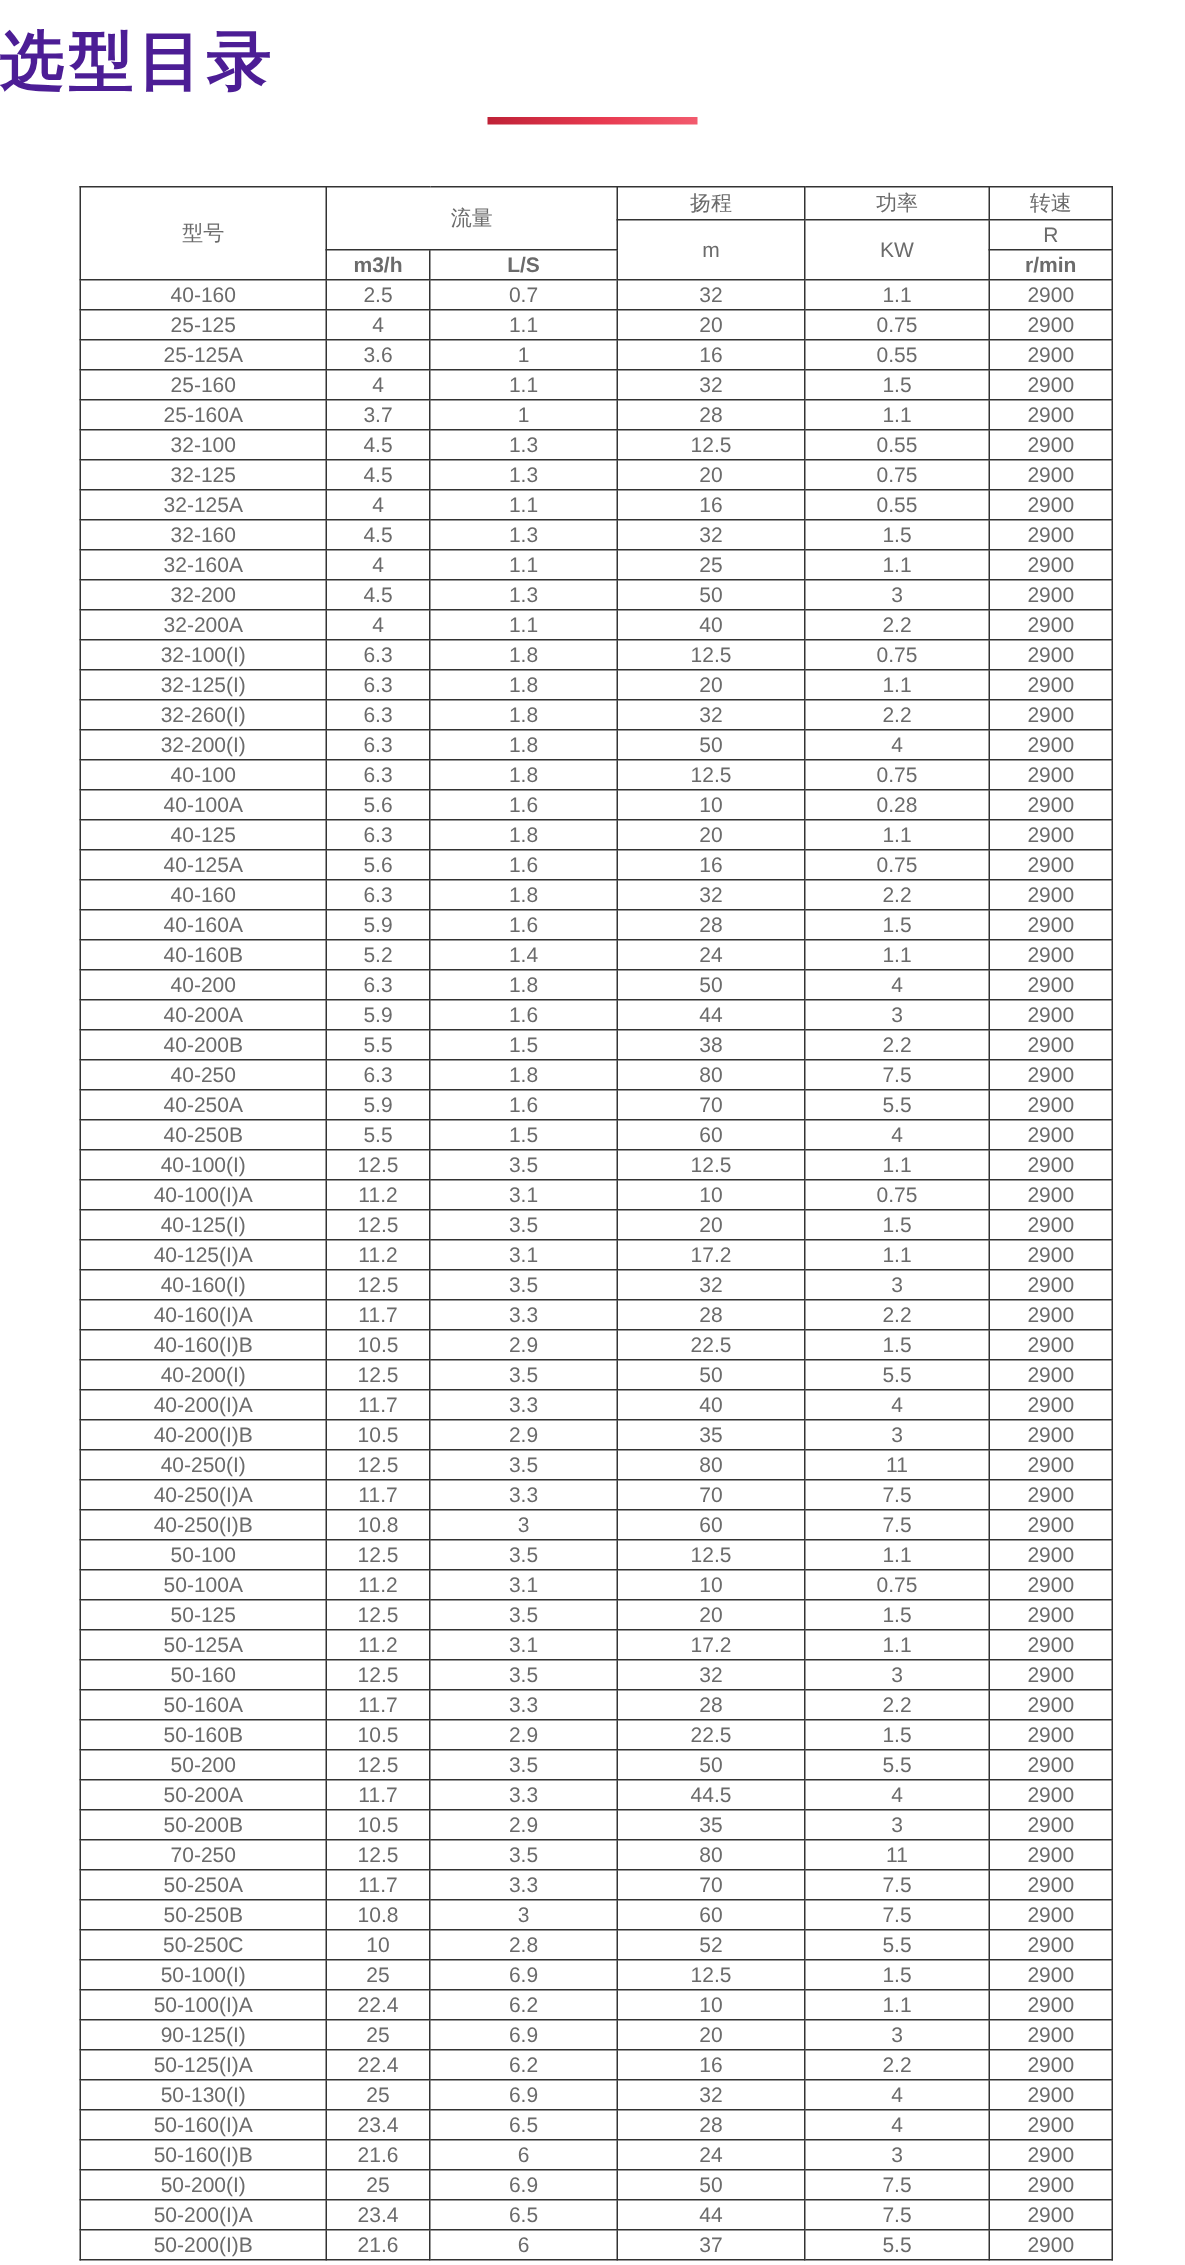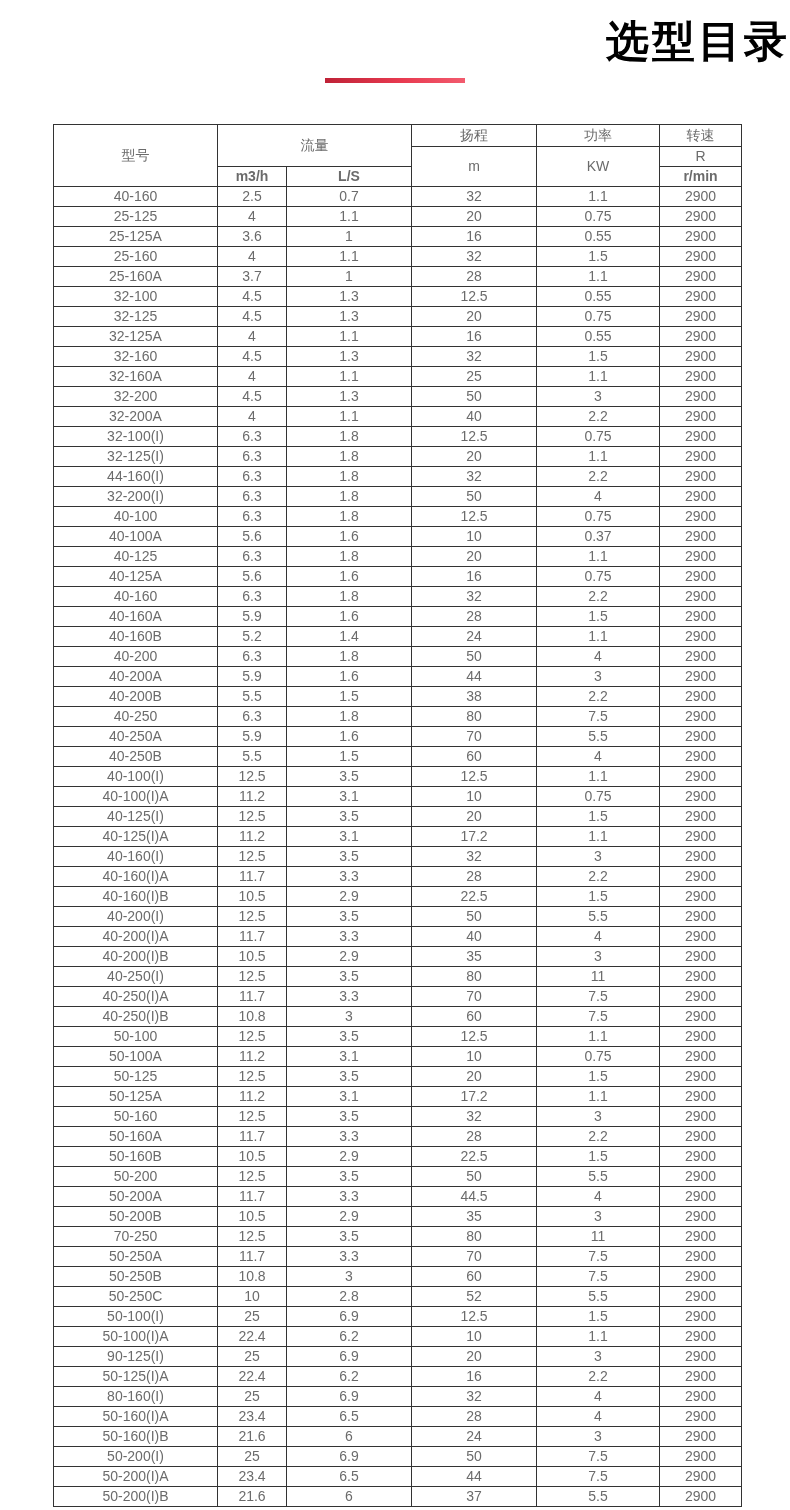--- a/index.html
+++ b/index.html
@@ -9,25 +9,25 @@
   }
   body {
     width: 790px;
     height: 1510px;
     font-family: "Liberation Sans", "DejaVu Sans", sans-serif;
     overflow: hidden;
   }
   .page-title {
     margin: 0;
     padding-top: 16px;
-    text-align: right;
+    text-align: left;
     font-size: 43px;
     line-height: 1.2;
     font-weight: 700;
-    color: #000000;
+    color: #4c1d95;
     letter-spacing: 3px;
   }
   .title-underline {
     width: 140px;
     height: 5px;
     margin: 10px auto 0 auto;
     background: linear-gradient(90deg, #bf2237 0%, #e83a50 55%, #f25b6e 100%);
   }
   table.catalog-table {
     margin: 41px 0 0 53px;
@@ -194,21 +194,21 @@
       </tr>
       <tr>
         <td>32-125(I)</td>
         <td>6.3</td>
         <td>1.8</td>
         <td>20</td>
         <td>1.1</td>
         <td>2900</td>
       </tr>
       <tr>
-        <td>44-160(I)</td>
+        <td>32-260(I)</td>
         <td>6.3</td>
         <td>1.8</td>
         <td>32</td>
         <td>2.2</td>
         <td>2900</td>
       </tr>
       <tr>
         <td>32-200(I)</td>
         <td>6.3</td>
         <td>1.8</td>
@@ -222,21 +222,21 @@
         <td>1.8</td>
         <td>12.5</td>
         <td>0.75</td>
         <td>2900</td>
       </tr>
       <tr>
         <td>40-100A</td>
         <td>5.6</td>
         <td>1.6</td>
         <td>10</td>
-        <td>0.37</td>
+        <td>0.28</td>
         <td>2900</td>
       </tr>
       <tr>
         <td>40-125</td>
         <td>6.3</td>
         <td>1.8</td>
         <td>20</td>
         <td>1.1</td>
         <td>2900</td>
       </tr>
@@ -562,21 +562,21 @@
       </tr>
       <tr>
         <td>50-125(I)A</td>
         <td>22.4</td>
         <td>6.2</td>
         <td>16</td>
         <td>2.2</td>
         <td>2900</td>
       </tr>
       <tr>
-        <td>80-160(I)</td>
+        <td>50-130(I)</td>
         <td>25</td>
         <td>6.9</td>
         <td>32</td>
         <td>4</td>
         <td>2900</td>
       </tr>
       <tr>
         <td>50-160(I)A</td>
         <td>23.4</td>
         <td>6.5</td>

